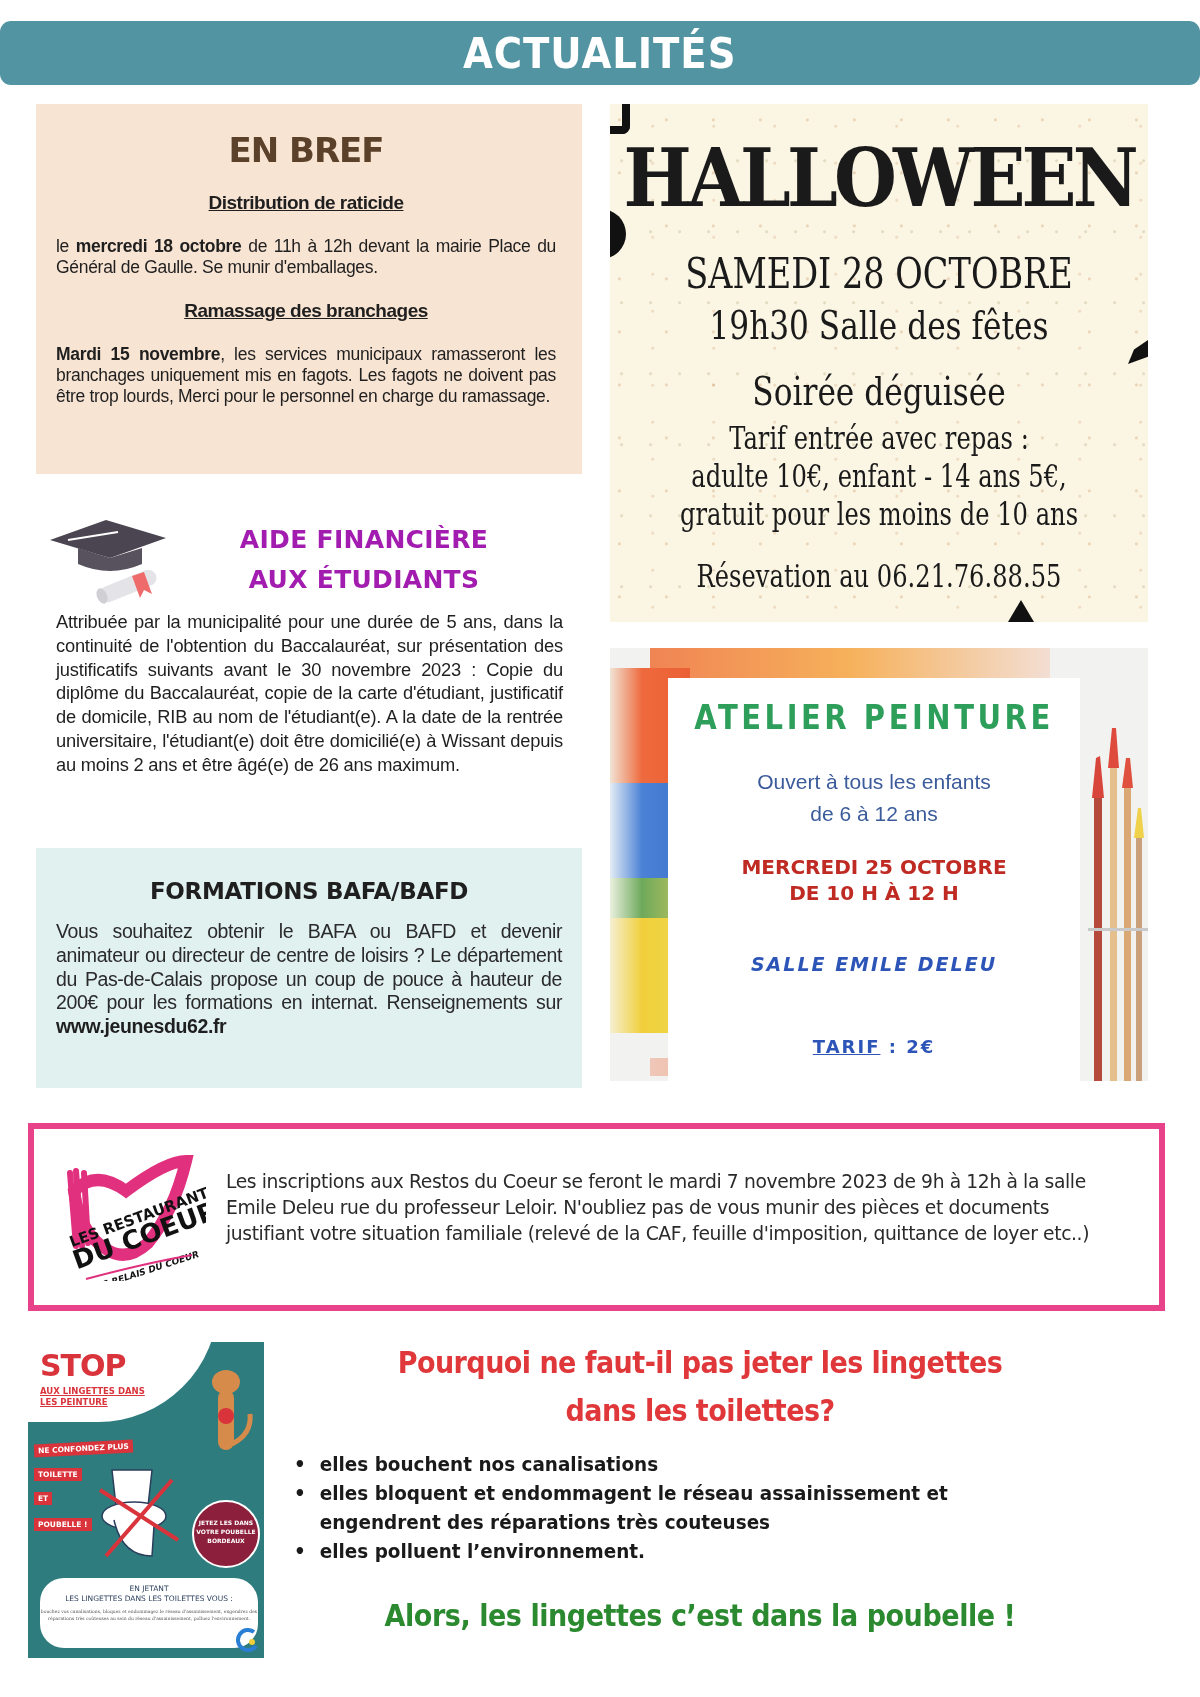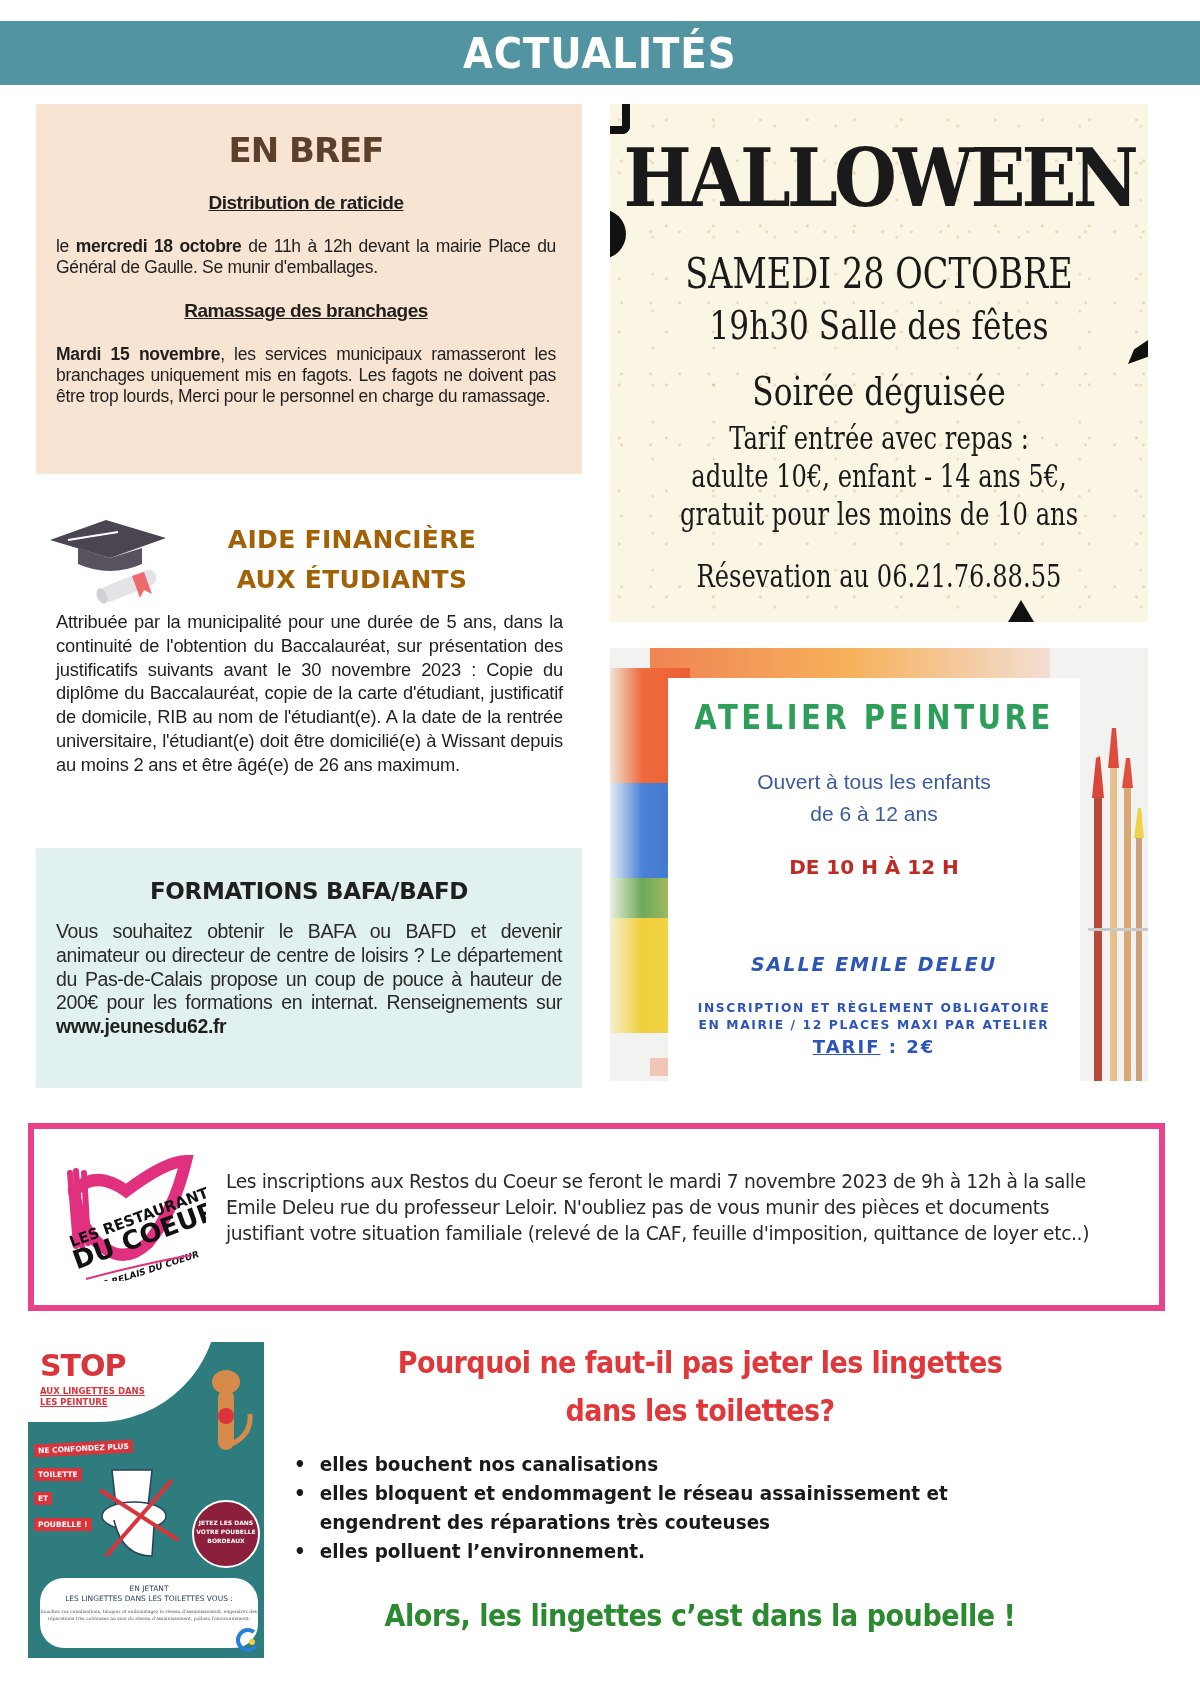--- a/index.html
+++ b/index.html
@@ -2,21 +2,21 @@
 <html><head>
   <meta charset="utf-8">
   <style>
     * { box-sizing: border-box; margin: 0; padding: 0; }
     html, body { width: 1200px; height: 1697px; background: #ffffff; overflow: hidden; }
     body { position: relative; font-family: "Liberation Sans", sans-serif; color: #1f1f1f; }
 
     
     .banner {
       position: absolute; left: 0; top: 21px; width: 1200px; height: 64px;
-      background: #5294a2; display: flex; align-items: center; justify-content: center;
+      background: #5294a2; display: flex; align-items: center; justify-content: center; border-radius: 11px;
     }
     .banner-title {
       color: #ffffff; font-family: "DejaVu Sans", sans-serif; font-weight: bold;
       font-size: 42px; letter-spacing: 1px; transform: scaleX(0.92);
     }
 
     
     .enbref {
       position: absolute; left: 36px; top: 104px; width: 546px; height: 370px;
       background: #f8e4d3; padding: 18px 26px 0 20px;
@@ -34,23 +34,23 @@
     .enbref-p {
       font-size: 17.5px; line-height: 21px; text-align: justify; color: #1f1f1f; margin-top: 22px;
       letter-spacing: -0.3px;
     }
     .enbref-p b { font-weight: bold; }
 
     
     .aide-head { position: absolute; left: 48px; top: 512px; width: 540px; height: 96px; }
     .cap-icon { position: absolute; left: 0; top: 0; width: 124px; height: 92px; }
     .aide-title {
-      position: absolute; left: 124px; top: 8px; width: 360px; text-align: center;
+      position: absolute; left: 136px; top: 8px; width: 360px; text-align: center;
       font-family: "DejaVu Sans", sans-serif; font-weight: bold; font-size: 25px;
-      line-height: 40px; color: #a16207; letter-spacing: 0.3px;
+      line-height: 40px; color: #a21caf; letter-spacing: 0.3px;
     }
     .aide-body {
       position: absolute; left: 56px; top: 610px; width: 507px;
       font-size: 18.3px; line-height: 23.8px; text-align: justify; color: #1f1f1f;
       letter-spacing: -0.2px;
     }
 
     
     .bafa {
       position: absolute; left: 36px; top: 848px; width: 546px; height: 240px;
@@ -268,27 +268,24 @@
     <path d="M46,110 L50,80 L53,80 L56,110 Z" fill="#efd24a"></path>
     <rect x="0" y="200" width="60" height="3" fill="#c9c9c9"></rect>
   </svg>
   <div class="atelier-card">
     <div class="at-title">ATELIER PEINTURE</div>
     <div class="at-open">
       <div>Ouvert à tous les enfants</div>
       <div>de 6 à 12 ans</div>
     </div>
     <div class="at-dates">
+      <div>MERCREDI 25 OCTOBRE</div>
       <div>DE 10 H À 12 H</div>
     </div>
     <div class="at-salle">SALLE EMILE DELEU</div>
-    <div class="at-inscr">
-      <div>INSCRIPTION ET RÈGLEMENT OBLIGATOIRE</div>
-      <div>EN MAIRIE / 12 PLACES MAXI PAR ATELIER</div>
-    </div>
     <div class="at-tarif"><span class="u">TARIF</span><span> : 2€</span></div>
   </div>
 </div>
 
 <div class="restos">
   <svg class="restos-logo" viewBox="0 0 150 130">
     <path d="M20,95 L14,22 M26,95 L20,20 M32,92 L28,22" stroke="#e0307e" stroke-width="6" fill="none" stroke-linecap="round"></path>
     <path d="M18,40 Q40,18 70,40 Q110,10 130,10 Q118,60 92,92 Q70,112 50,98 Q24,82 18,40 Z" fill="none" stroke="#e0307e" stroke-width="12"></path>
     <text x="10" y="76" font-family="DejaVu Sans, sans-serif" font-weight="bold" font-size="15" fill="#111" transform="rotate(-20 70 70)">LES RESTAURANTS</text>
     <text x="14" y="100" font-family="DejaVu Sans, sans-serif" font-weight="bold" font-size="26" fill="#111" transform="rotate(-20 70 90)">DU COEUR</text>

